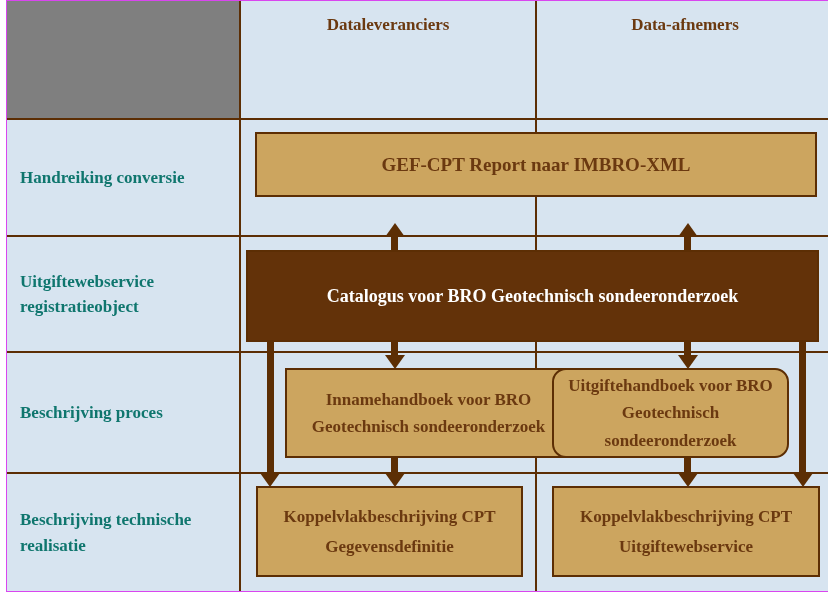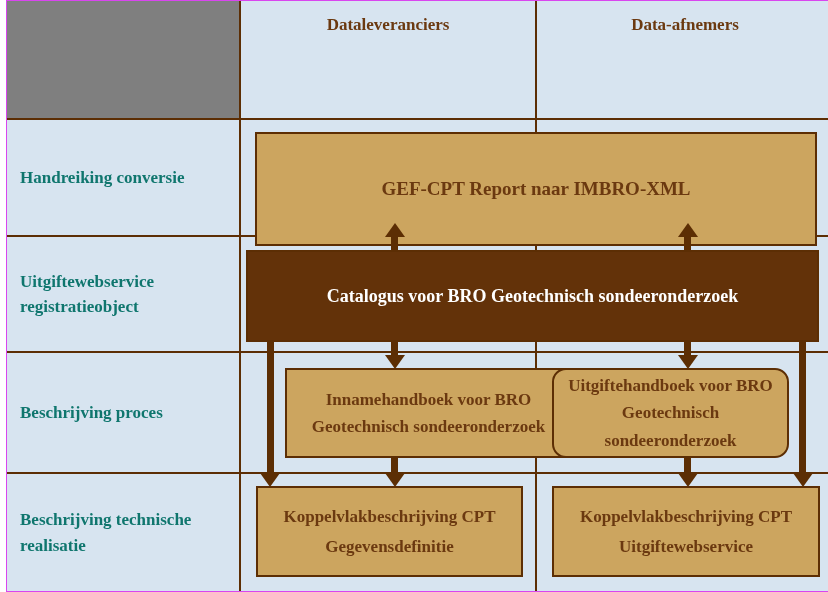--- a/index.html
+++ b/index.html
@@ -44,21 +44,21 @@
   .row-label.r2{top:236px;height:114px;}
   .row-label.r3{top:352px;height:119px;}
   .row-label.r4{top:473px;height:117px;}
   
   .box{
     position:absolute;box-sizing:border-box;
     border:2px solid #5C2E04;background:#CCA55F;
     display:flex;align-items:center;justify-content:center;
     text-align:center;color:#6B3910;z-index:3;
   }
-  .box.gef{left:248px;top:131px;width:562px;height:114px;font-size:19px;}
+  .box.gef{left:248px;top:131px;width:562px;height:65px;font-size:19px;}
   .box.catalog{left:239px;top:249px;width:573px;height:92px;background:#633209;color:#FFFFFF;font-size:18px;}
   .box.handbook-l{left:278px;top:367px;width:287px;height:90px;font-size:17px;line-height:1.6;padding:0 14px;}
   .box.handbook-r{left:545px;top:367px;width:237px;height:90px;font-size:17px;line-height:1.6;padding:0 14px;border-radius:14px;}
   .box.interface-l{left:249px;top:485px;width:267px;height:91px;font-size:17px;line-height:1.75;padding:0 16px;}
   .box.interface-r{left:545px;top:485px;width:268px;height:91px;font-size:17px;line-height:1.75;padding:12px 16px;}
   
   .shaft{position:absolute;width:7px;background:#5C2E04;z-index:4;}
   .head{position:absolute;width:0;height:0;z-index:4;
     border-left:10px solid transparent;border-right:10px solid transparent;}
   .head.up{border-bottom:14px solid #5C2E04;}

